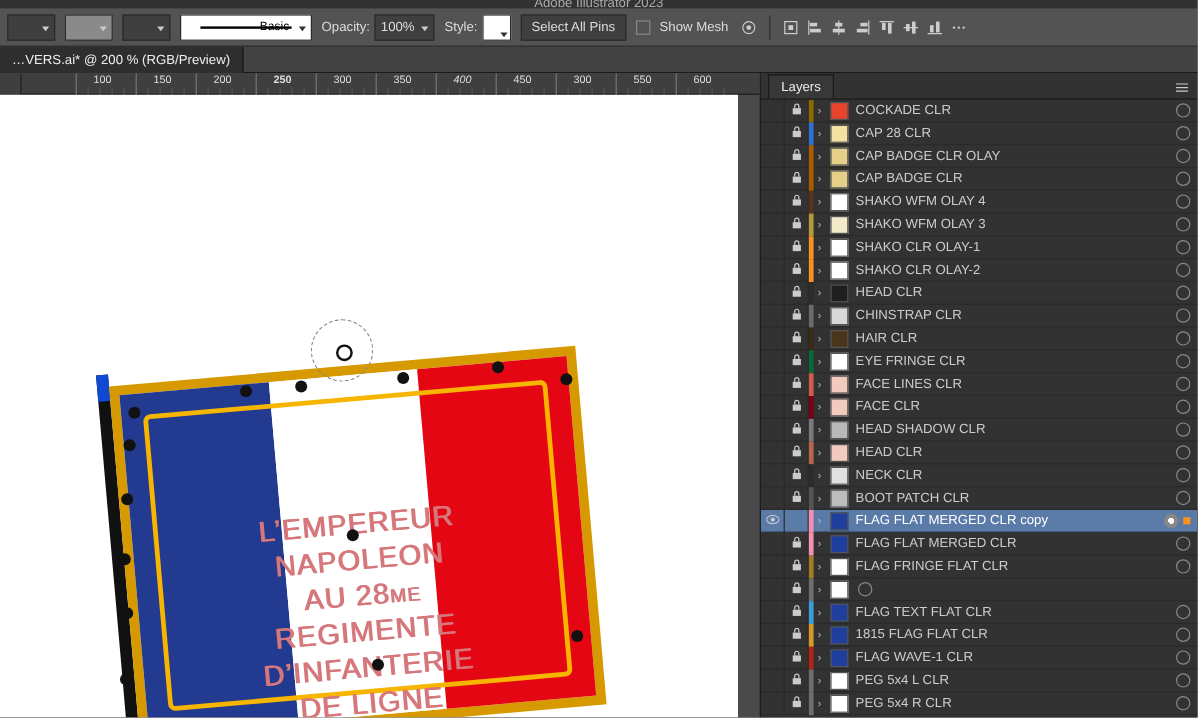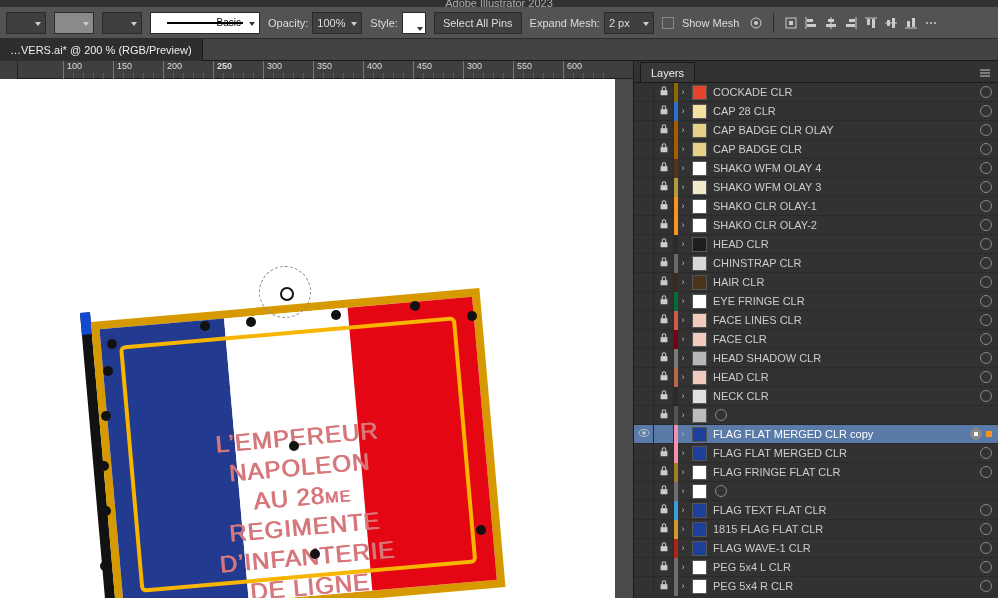--- a/index.html
+++ b/index.html
@@ -80,21 +80,21 @@
   .canvas-wrap {
     flex: 1; background: #4a4a4a; position: relative; overflow: hidden;
     border-top: 0;
   }
   .h-ruler {
     position: absolute; left: 0; right: 0; top: 0; height: 18px; background: #3f3f3f;
     border-bottom: 1px solid #1f1f1f; display:flex; color:#ddd;
   }
   .ruler-corner { width:18px; height:18px; border-right:1px solid #1f1f1f; background:#3f3f3f; }
   .ruler-ticks { flex:1; position:relative; font-size:9px; }
-  .tick { position:absolute; top:0; height:18px; border-left:1px solid #777; padding-left:3px; line-height:10px; }
+  .tick { position:absolute; top:0; height:18px; border-left:1px solid #777; padding-left:14px; line-height:10px; }
   .tick.minor { height:6px; top:12px; border-left:1px solid #555; padding:0; }
   .paper {
     position:absolute; left:0; top:18px; width:615px; height:520px; background:#fff;
   }
   .flag {
     position:absolute; left:80px; top:252px; width:420px; height:400px;
     transform-origin: top left; transform: rotate(-5deg);
   }
   .flag-pole {
     position:absolute; left:0; top:0; width:10px; height:330px; background:#111;
@@ -200,26 +200,20 @@
         <span>100%</span>
       </div>
   </div>
   <div class="opt-group">
     <span>Style:</span>
     <div class="fill-swatch"></div>
   </div>
   <div class="btn">
       <span>Select All Pins</span>
     </div>
-  <div class="opt-group">
-    <span>Expand Mesh:</span>
-    <div class="num-field">
-        <span>2 px</span>
-      </div>
-  </div>
   <div class="opt-group">
     <span class="chk"></span>
     <span>Show Mesh</span>
   </div>
   <div class="tiny-icon">
     <svg viewBox="0 0 14 14">
         <circle cx="7" cy="7" r="5" fill="none" stroke="#ccc"></circle>
         <circle cx="7" cy="7" r="2" fill="#ccc"></circle>
       </svg>
   </div>
@@ -317,21 +311,21 @@
           <div class="tick" style="left: 245px;">300</div>
           <div class="tick minor" style="left: 255px;"></div>
           <div class="tick minor" style="left: 265px;"></div>
           <div class="tick minor" style="left: 275px;"></div>
           <div class="tick minor" style="left: 285px;"></div>
           <div class="tick" style="left: 295px;">350</div>
           <div class="tick minor" style="left: 305px;"></div>
           <div class="tick minor" style="left: 315px;"></div>
           <div class="tick minor" style="left: 325px;"></div>
           <div class="tick minor" style="left: 335px;"></div>
-          <div class="tick" style="left: 345px;">400</div>
+          <div class="tick" style="left: 345px; font-style: italic;">400</div>
           <div class="tick minor" style="left: 355px;"></div>
           <div class="tick minor" style="left: 365px;"></div>
           <div class="tick minor" style="left: 375px;"></div>
           <div class="tick minor" style="left: 385px;"></div>
           <div class="tick" style="left: 395px;">450</div>
           <div class="tick minor" style="left: 405px;"></div>
           <div class="tick minor" style="left: 415px;"></div>
           <div class="tick minor" style="left: 425px;"></div>
           <div class="tick minor" style="left: 435px;"></div>
           <div class="tick" style="left: 445px;">300</div>
@@ -644,20 +638,21 @@
           <div class="vis-cell"></div>
           <div class="lock-cell">
             <span class="lock-icon"><svg viewBox="0 0 14 14">
                 <rect x="3" y="6" width="8" height="6" fill="#ccc"></rect>
                 <path d="M5 6 V4 a2 2 0 0 1 4 0 V6" fill="none" stroke="#ccc" stroke-width="1.2"></path>
               </svg></span>
           </div>
           <div class="color-strip" style="background: rgb(85, 85, 85);"></div>
           <div class="arrow-expand">›</div>
           <div class="layer-thumb" style="background: rgb(189, 189, 189);"></div>
+          <div class="layer-name">BOOT PATCH CLR</div>
           <div class="target"></div>
         </div>
         <div class="layer-row selected">
           <div class="vis-cell">
             <span class="eye-icon"><svg viewBox="0 0 14 14">
                 <ellipse cx="7" cy="7" rx="6" ry="4" fill="none" stroke="#ccc"></ellipse>
                 <circle cx="7" cy="7" r="2" fill="#ccc"></circle>
               </svg></span>
           </div>
           <div class="lock-cell"></div>

